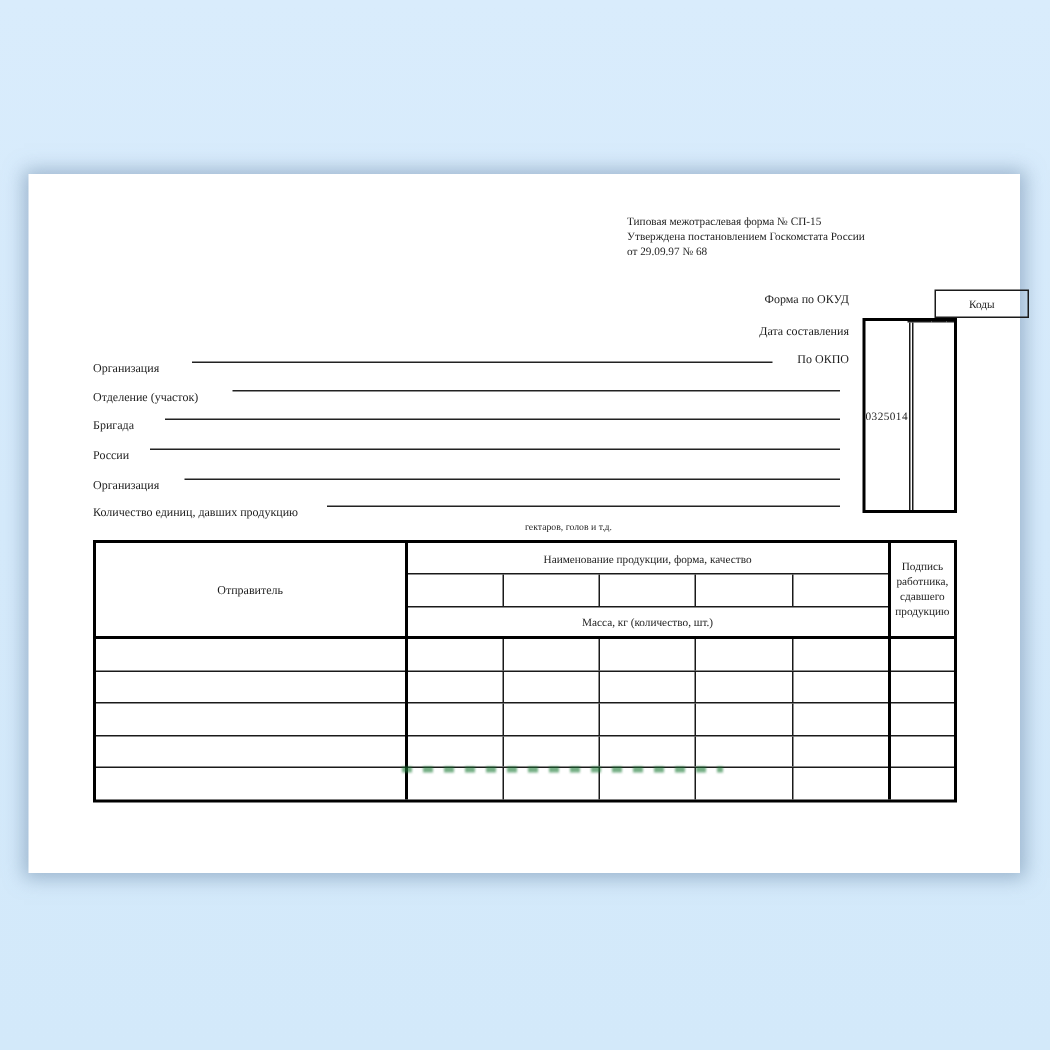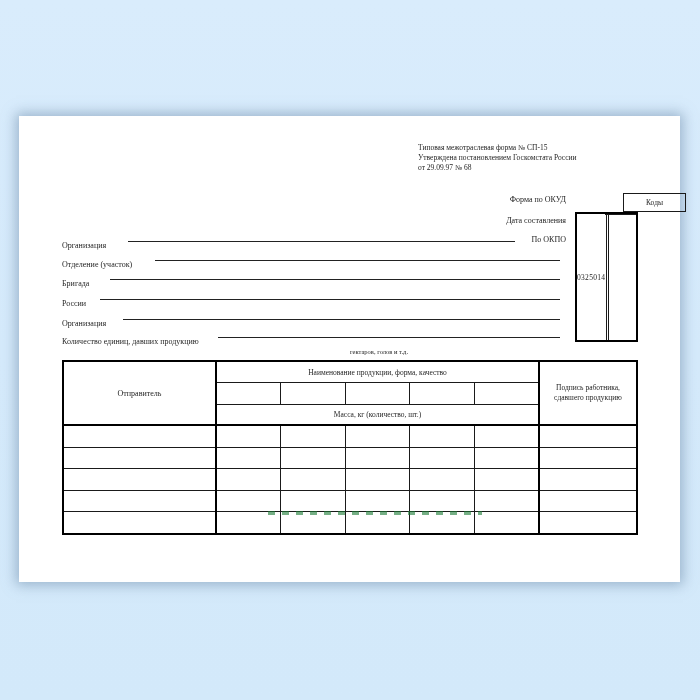--- a/index.html
+++ b/index.html
@@ -21,21 +21,21 @@
   .crow + .crow{border-top:1px solid #1a1a1a;}
   .ccell{flex:1;height:100%;}
   .ccell + .ccell{border-left:1px solid #1a1a1a;}
   
   .flabel{position:absolute;left:43px;font-size:8px;white-space:nowrap;}
   .fline{position:absolute;height:0;border-bottom:1px solid #222;}
   .caption{position:absolute;left:260px;top:232px;width:200px;text-align:center;font-size:6.5px;}
   
   .tbl{position:absolute;left:43px;top:244px;width:576px;height:175px;border:2px solid #000;
     box-sizing:border-box;display:flex;background:#fff;}
-  .col-sender{width:151px;display:flex;flex-direction:column;}
+  .col-sender{width:206px;display:flex;flex-direction:column;}
   .col-mid{width:325px;box-sizing:border-box;border-left:2px solid #000;border-right:2px solid #000;
     display:flex;flex-direction:column;}
   .col-sign{flex:1;display:flex;flex-direction:column;justify-content:center;}
   .hd{height:62px;border-bottom:2px solid #000;display:flex;align-items:center;justify-content:center;}
   .sender-hd{font-size:8px;}
   .mid-hd{flex-direction:column;align-items:stretch;justify-content:flex-start;}
   .mh1{height:20px;border-bottom:1px solid #1a1a1a;display:flex;align-items:center;justify-content:center;font-size:7.5px;}
   .mcells{height:21px;border-bottom:1px solid #1a1a1a;display:flex;}
   .mcell{flex:1;}
   .mcell + .mcell{border-left:1px solid #1a1a1a;}

